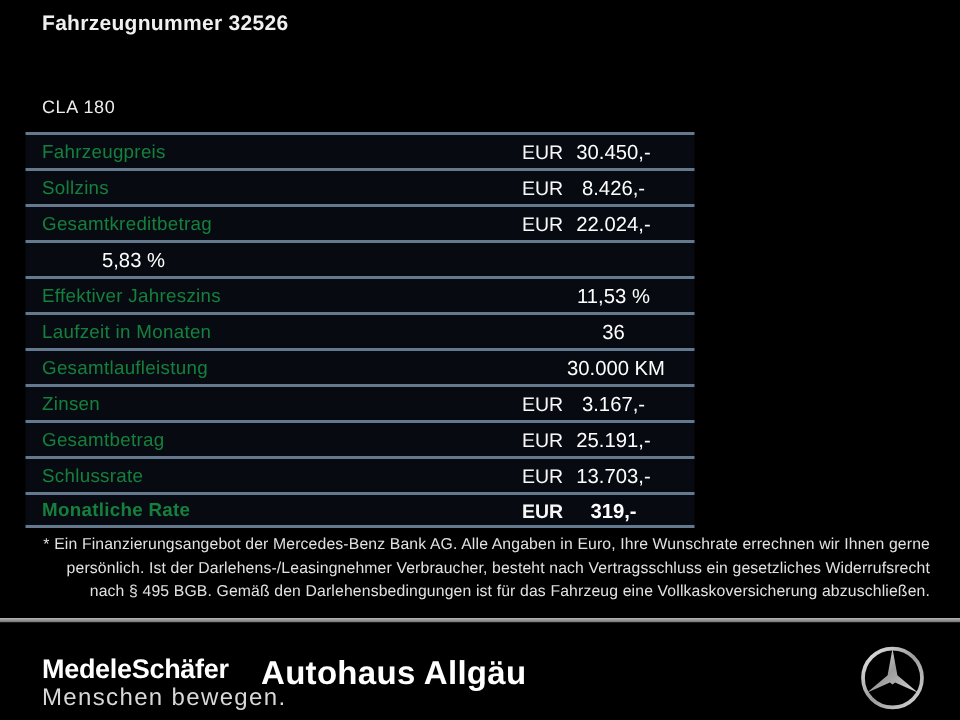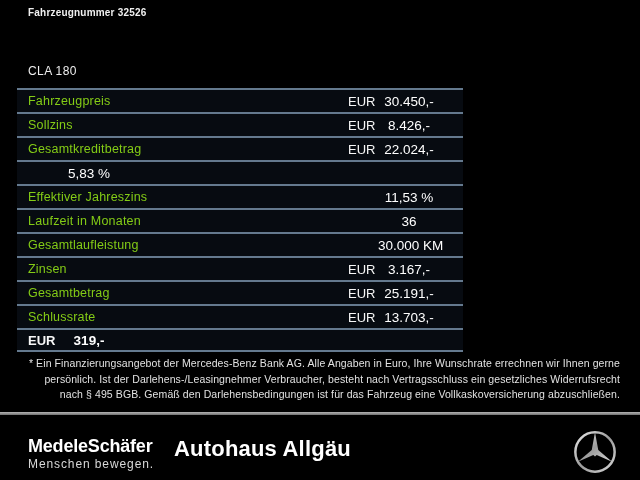--- a/index.html
+++ b/index.html
@@ -9,21 +9,21 @@
     width: 640px; height: 480px;
     background: #000;
     overflow: hidden;
     font-family: "Liberation Sans", sans-serif;
     color: #ffffff;
   }
 
   
   .vehicle-number {
     position: absolute; left: 28px; top: 7px;
-    font-size: 10px; font-weight: bold; color: #f0f0f0;
+    font-size: 14px; font-weight: bold; color: #f0f0f0;
     letter-spacing: 0.2px;
     text-align: center;
   }
   .title {
     position: absolute; left: 27px; top: 26px;
     font-family: "Liberation Serif", serif;
     font-size: 26px; font-weight: normal; color: #fdfdfd;
     letter-spacing: 0.2px; white-space: nowrap;
   }
   .model {
@@ -37,21 +37,21 @@
     width: 446px;
   }
   .row {
     display: flex; align-items: center;
     height: 24px;
     padding: 0 23px 0 11px;
     background: #070b11;
     border-top: 2px solid #64798e;
   }
   .row:last-child { border-bottom: 2px solid #64798e; }
-  .row .label { flex: 1; font-size: 12.5px; color: #84cc16; letter-spacing: 0.2px; }
+  .row .label { flex: 1; font-size: 12.5px; color: #15803d; letter-spacing: 0.2px; }
   .row .eur   { width: 30px; font-size: 13px; color: #f7f7f7; }
   .row .val   { width: 62px; text-align: center; font-size: 13.5px; color: #ffffff; white-space: nowrap; }
   .row.bold .label, .row.bold .eur, .row.bold .val { font-weight: bold; }
 
   
   .footnote {
     position: absolute; left: 22px; top: 356px;
     width: 598px;
     font-size: 10.5px; line-height: 15.5px;
     color: #e2e2e2; letter-spacing: 0.1px; text-align: right;
@@ -68,21 +68,21 @@
     width: 640px; height: 65px;
     background: #000;
   }
   .dealer-name {
     position: absolute; left: 28px; top: 21px;
     font-size: 18px; font-weight: bold; color: #ffffff;
     letter-spacing: -0.2px;
   }
   .dealer-tagline {
     position: absolute; left: 28px; top: 42px;
-    font-size: 12px; color: #d8d8d8; letter-spacing: 0.9px;
+    font-size: 16px; color: #d8d8d8; letter-spacing: 0.9px;
   }
   .dealer-secondary {
     position: absolute; left: 174px; top: 21px;
     font-size: 22px; font-weight: bold; color: #ffffff;
     letter-spacing: 0.2px;
   }
   .star { position: absolute; left: 572px; top: 14px; }
 </style>
 </head>
 <body>
@@ -136,20 +136,21 @@
         <span class="label">Gesamtbetrag</span>
         <span class="eur">EUR</span>
         <span class="val">25.191,-</span>
       </div>
       <div class="row">
         <span class="label">Schlussrate</span>
         <span class="eur">EUR</span>
         <span class="val">13.703,-</span>
       </div>
       <div class="row bold">
+        <span class="label">Monatliche Rate</span>
         <span class="eur">EUR</span>
         <span class="val">319,-</span>
       </div>
     </div>
 
   <p class="footnote">* Ein Finanzierungsangebot der Mercedes-Benz Bank AG. Alle Angaben in Euro, Ihre Wunschrate errechnen wir Ihnen gerne persönlich. Ist der Darlehens-/Leasingnehmer Verbraucher, besteht nach Vertragsschluss ein gesetzliches Widerrufsrecht nach § 495 BGB. Gemäß den Darlehensbedingungen ist für das Fahrzeug eine Vollkaskoversicherung abzuschließen.</p>
 
   <div class="divider"></div>
 
   <div class="footer">

